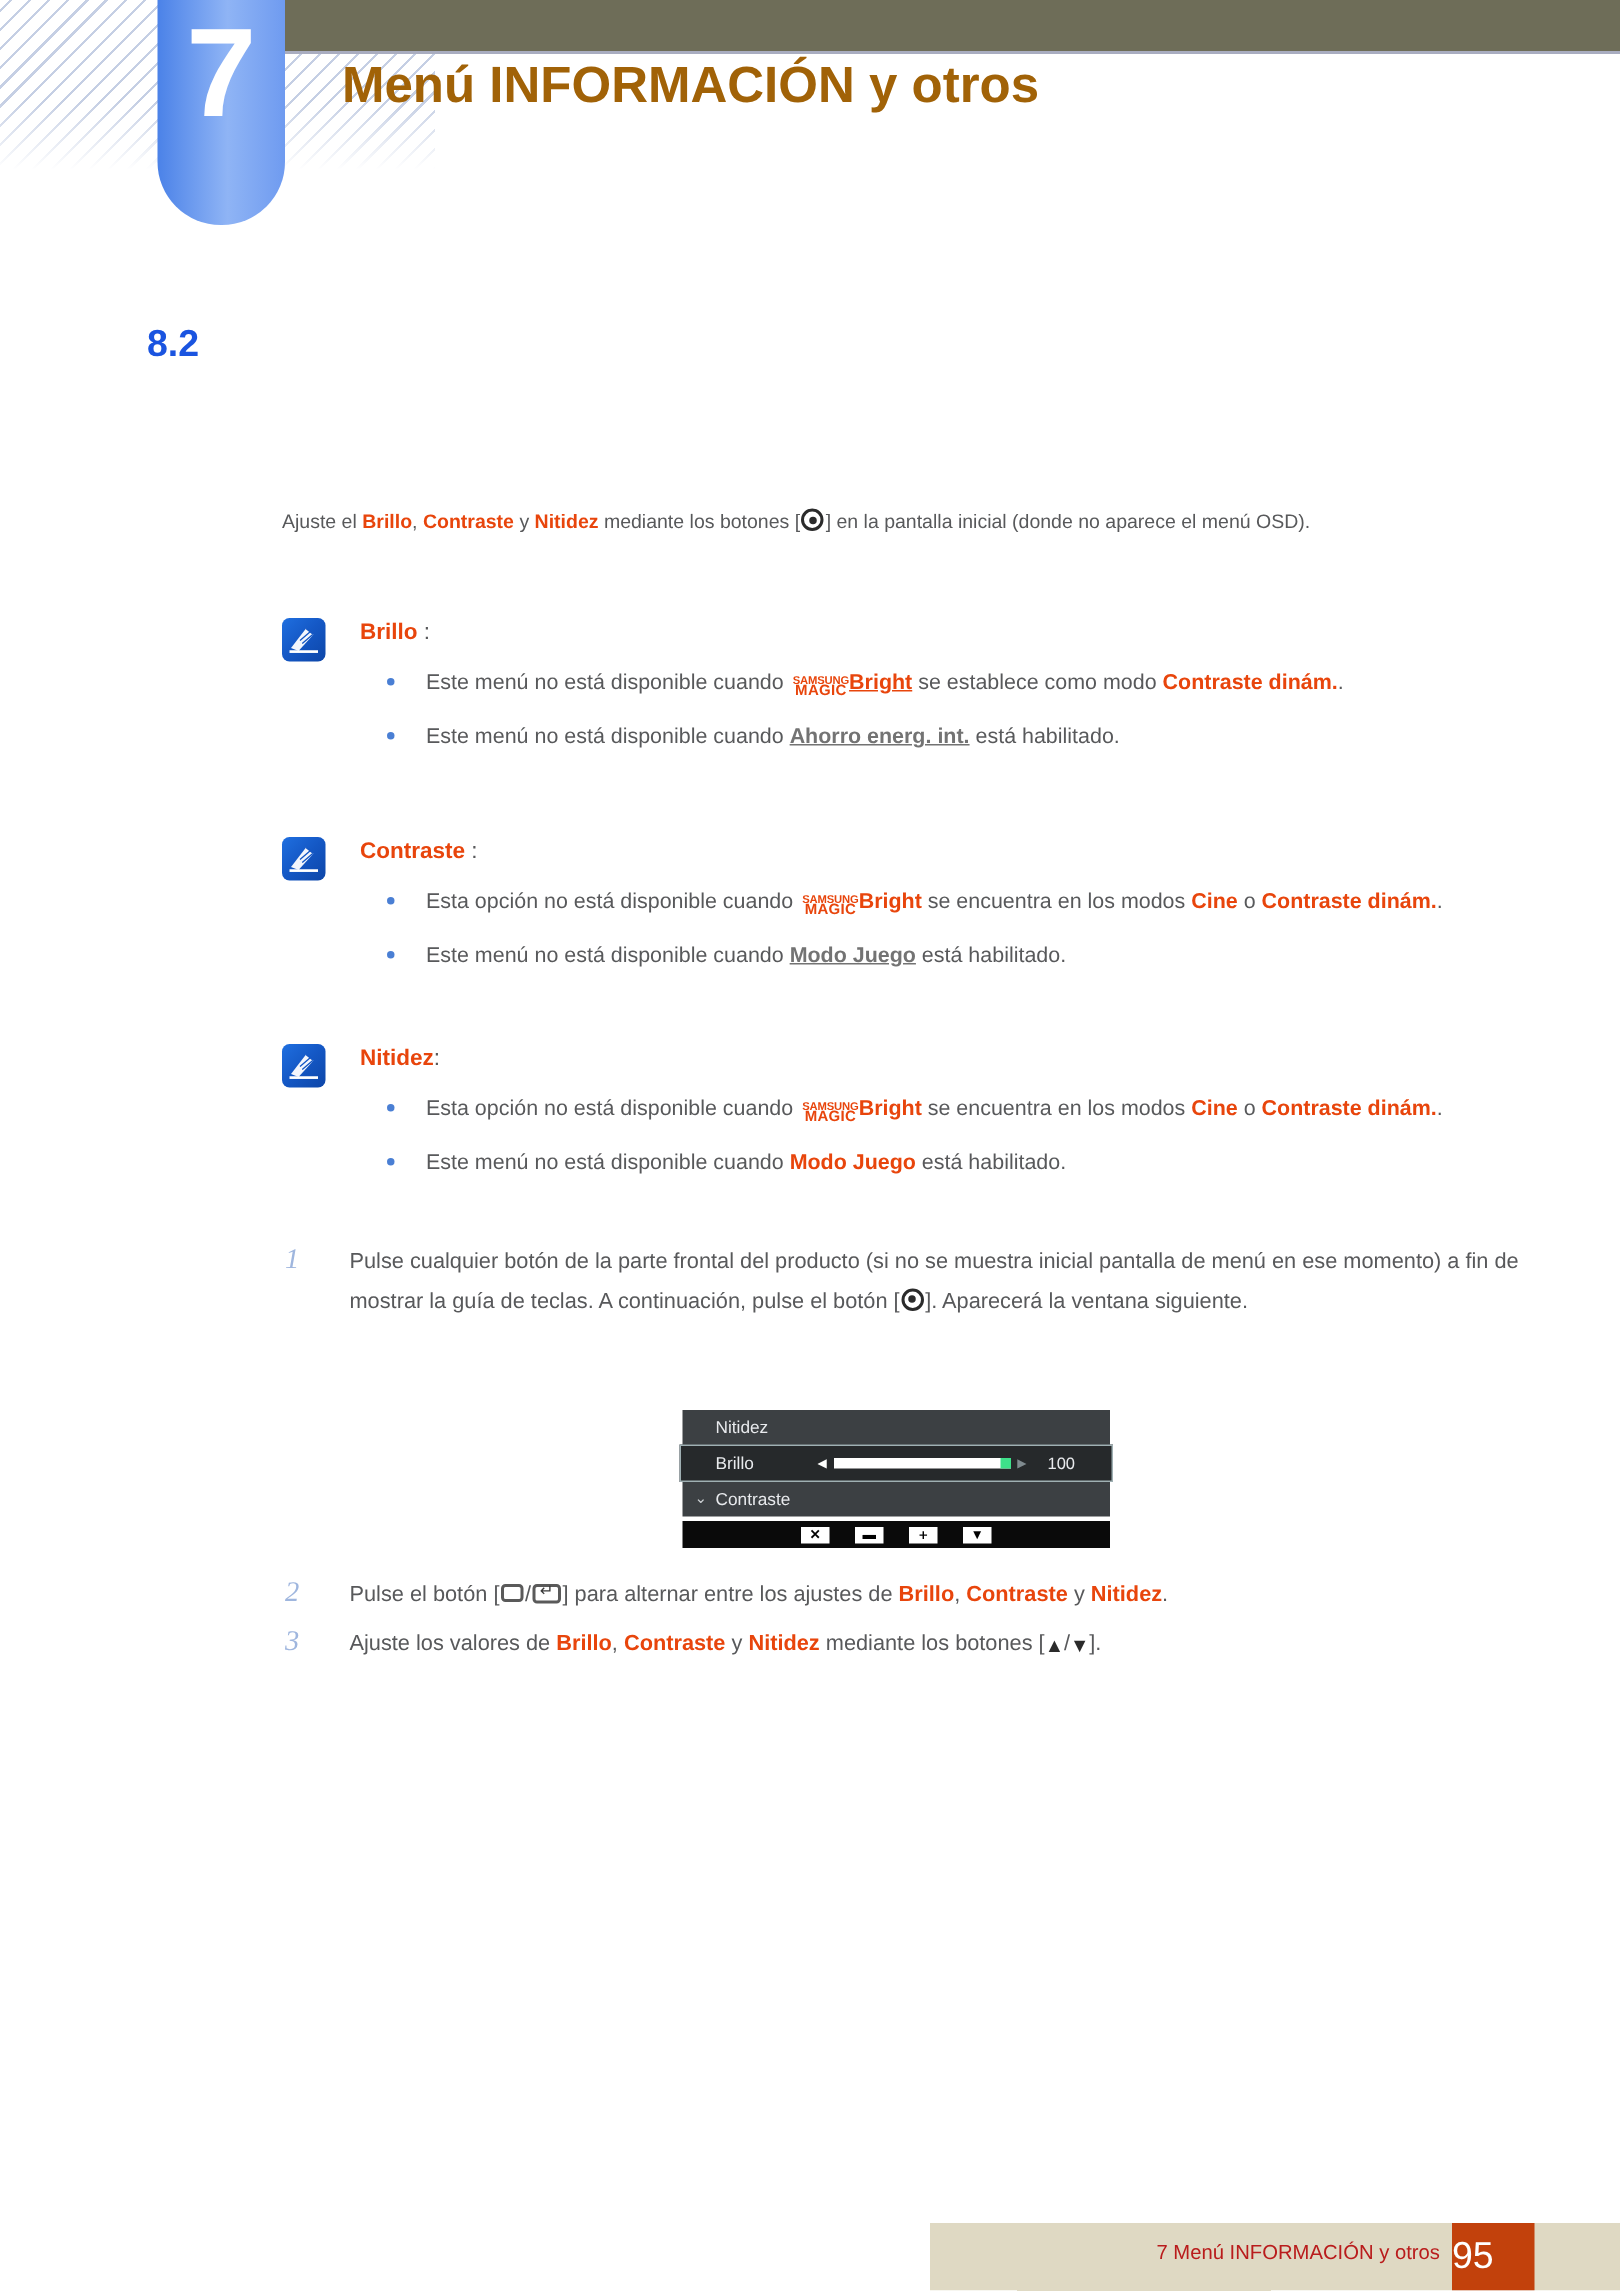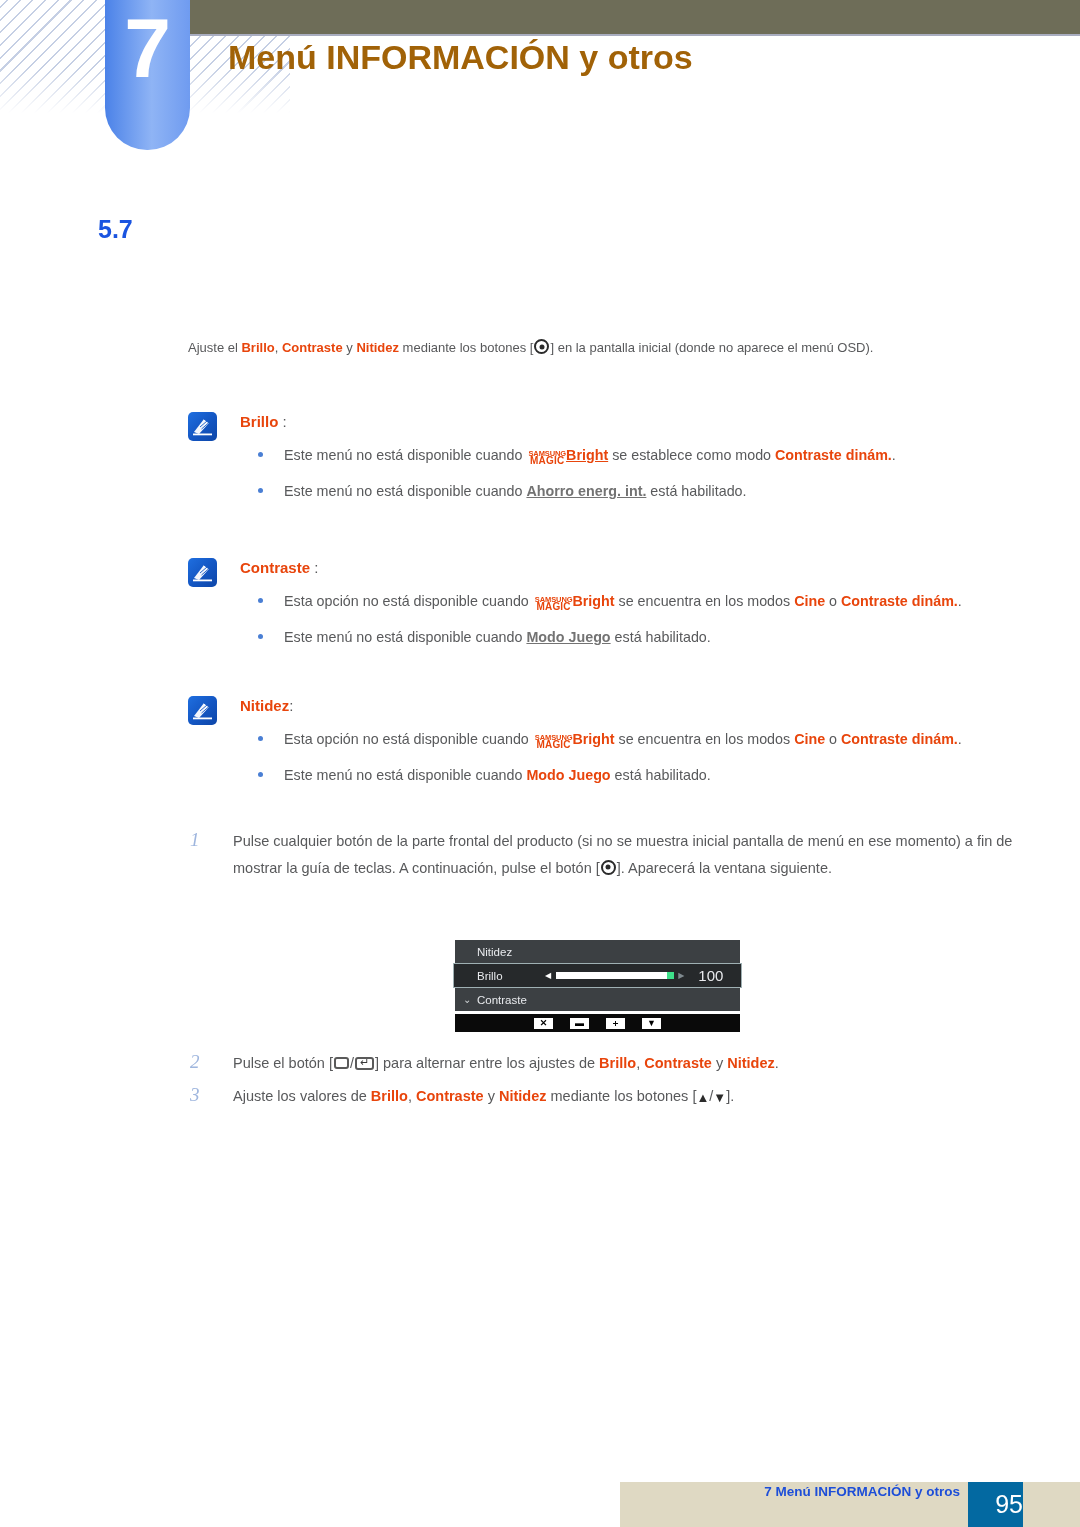--- a/index.html
+++ b/index.html
@@ -198,64 +198,64 @@
   }
   .arrow-l { color: #ffffff; font-size: 8px; margin-right: 5px; }
   .arrow-r { color: #7f8a8f; font-size: 8px; margin-left: 4px; }
   .slider-track {
     width: 118px; height: 7px; background: #ffffff; position: relative;
   }
   .slider-knob {
     position: absolute; right: 0; top: 0; width: 7px; height: 7px;
     background: #3ee08a;
   }
-  .osd-val { margin-left: 14px; font-size: 15px; color: #e8eaed; }
+  .osd-val { margin-left: 14px; font-size: 11px; color: #e8eaed; }
 
   .osd-keys {
     width: 285px; height: 18px; background: #0a0a0a;
     display: flex; align-items: center; justify-content: center;
     gap: 17px; margin-top: 3px;
   }
   .key {
     width: 19px; height: 11px; background: #ffffff; color: #000000;
     font-size: 9px; line-height: 11px; text-align: center;
     font-weight: bold;
   }
 
   
   .footer { position: absolute; left: 0; bottom: 0; width: 1080px; height: 45px; }
   .footer-bar {
     position: absolute; left: 620px; top: 0; width: 460px; height: 45px;
     background: #dfd9c3;
   }
   .footer-text {
-    position: absolute; right: 120px; top: 2px;
-    font-size: 13.5px; font-weight: bold; color: #1d4ed8;
+    position: absolute; right: 120px; top: 12px;
+    font-size: 13.5px; font-weight: normal; color: #b91c1c;
     white-space: nowrap;
   }
   .footer-page {
     position: absolute; left: 968px; top: 0; width: 55px; height: 45px;
-    background: #0369a1; color: #ffffff;
-    font-size: 25px; text-align: right; line-height: 45px;
+    background: #c2410c; color: #ffffff;
+    font-size: 25px; text-align: left; line-height: 45px;
   }
 </style>
 </head>
 <body>
 
 <div class="header">
   <div class="hatch"></div>
   <div class="olive-bar"></div>
   <div class="chapter-tab">
     <div class="chapter-num">7</div>
   </div>
   <div class="chapter-title">Menú INFORMACIÓN y otros</div>
 </div>
 
 <div class="section-head">
-  <div class="section-num">5.7</div>
+  <div class="section-num">8.2</div>
 </div>
 
 <p class="body intro">
   <span>Ajuste el </span><span class="hl">Brillo</span><span>, </span><span class="hl">Contraste</span><span> y </span><span class="hl">Nitidez</span><span> mediante los botones [</span><span class="btn-circ"></span><span>] en la pantalla inicial (donde no aparece el menú OSD).</span>
 </p>
 
 <div class="note" style="left:188px; top:410px;">
   <div class="note-icon">
     <svg width="23" height="23" viewBox="0 0 23 23">
       <path d="M3 17 L13 4 L18 8 L8 19 Z" fill="#ffffff" opacity="0.95"></path>

